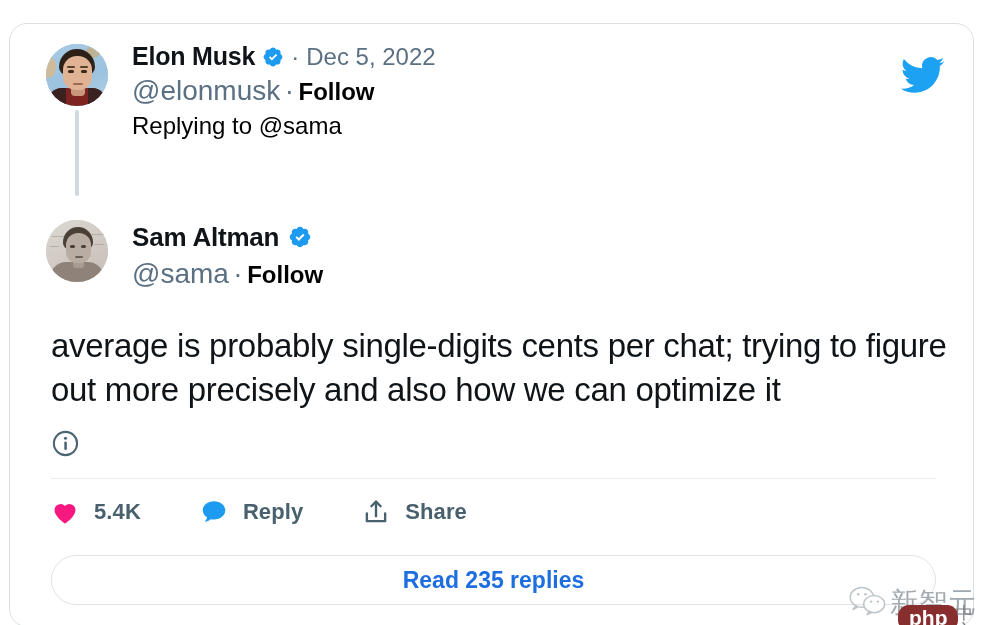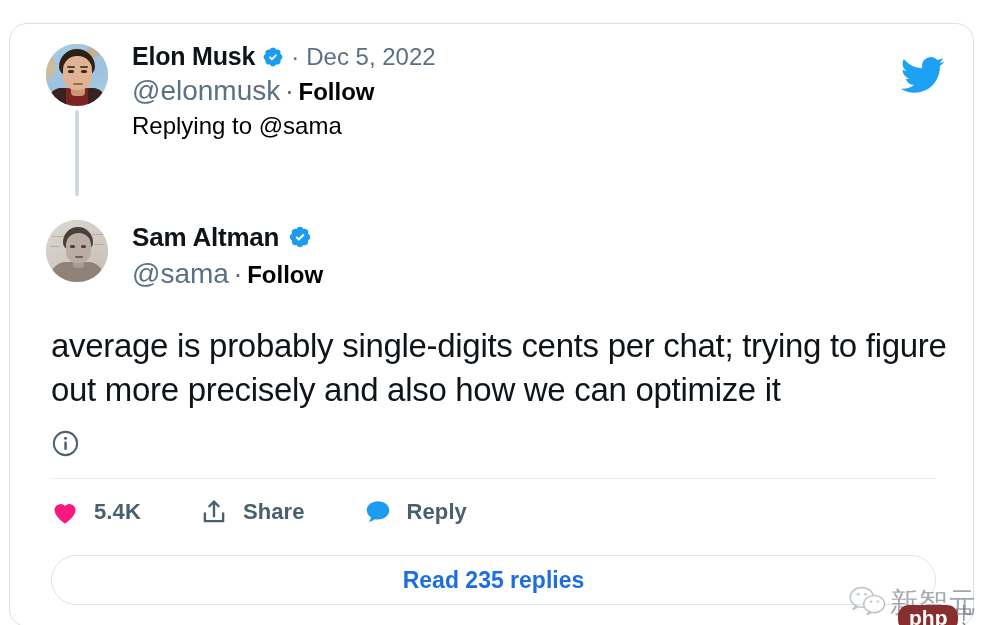--- a/index.html
+++ b/index.html
@@ -479,34 +479,34 @@
 
     <div class="action-item">
       <svg class="action-icon" viewBox="0 0 24 24">
         <path fill="#f91880" d="M12 21.2s-8.4-5.1-8.4-11A4.9 4.9 0 0 1 12 7.2a4.9 4.9 0 0 1 8.4 3c0 5.9-8.4 11-8.4 11z"></path>
       </svg>
       <span class="action-label">5.4K</span>
     </div>
 
     <div class="action-item" style="margin-left:14px;">
       <svg class="action-icon" viewBox="0 0 24 24">
+        <path fill="#1d9bf0" d="M12 3.4c-5 0-9 3.2-9 7.2 0 2.3 1.3 4.3 3.4 5.6-.2 1.3-.9 2.6-1.9 3.6 1.9-.3 3.6-1.1 4.9-2.1 .8.2 1.7.3 2.6.3 5 0 9-3.2 9-7.4s-4-7.2-9-7.2z"></path>
+      </svg>
+      <span class="action-label">Reply</span>
+    </div>
+
+    <div class="action-item" style="margin-left:14px;">
+      <svg class="action-icon" viewBox="0 0 24 24">
         <g fill="none" stroke="#49606e" stroke-width="1.9" stroke-linecap="round" stroke-linejoin="round">
           <path d="M12 15.3V3.9"></path>
           <path d="M8.3 7.4L12 3.7l3.7 3.7"></path>
           <path d="M4.7 13.2v6.1h14.6v-6.1"></path>
         </g>
       </svg>
       <span class="action-label">Share</span>
-    </div>
-
-    <div class="action-item" style="margin-left:14px;">
-      <svg class="action-icon" viewBox="0 0 24 24">
-        <path fill="#1d9bf0" d="M12 3.4c-5 0-9 3.2-9 7.2 0 2.3 1.3 4.3 3.4 5.6-.2 1.3-.9 2.6-1.9 3.6 1.9-.3 3.6-1.1 4.9-2.1 .8.2 1.7.3 2.6.3 5 0 9-3.2 9-7.4s-4-7.2-9-7.2z"></path>
-      </svg>
-      <span class="action-label">Reply</span>
     </div>
   </div>
 
   <div class="read-replies">
     <span class="read-replies-label">Read 235 replies</span>
   </div>
 
 </div>
 
 <div class="watermark">

